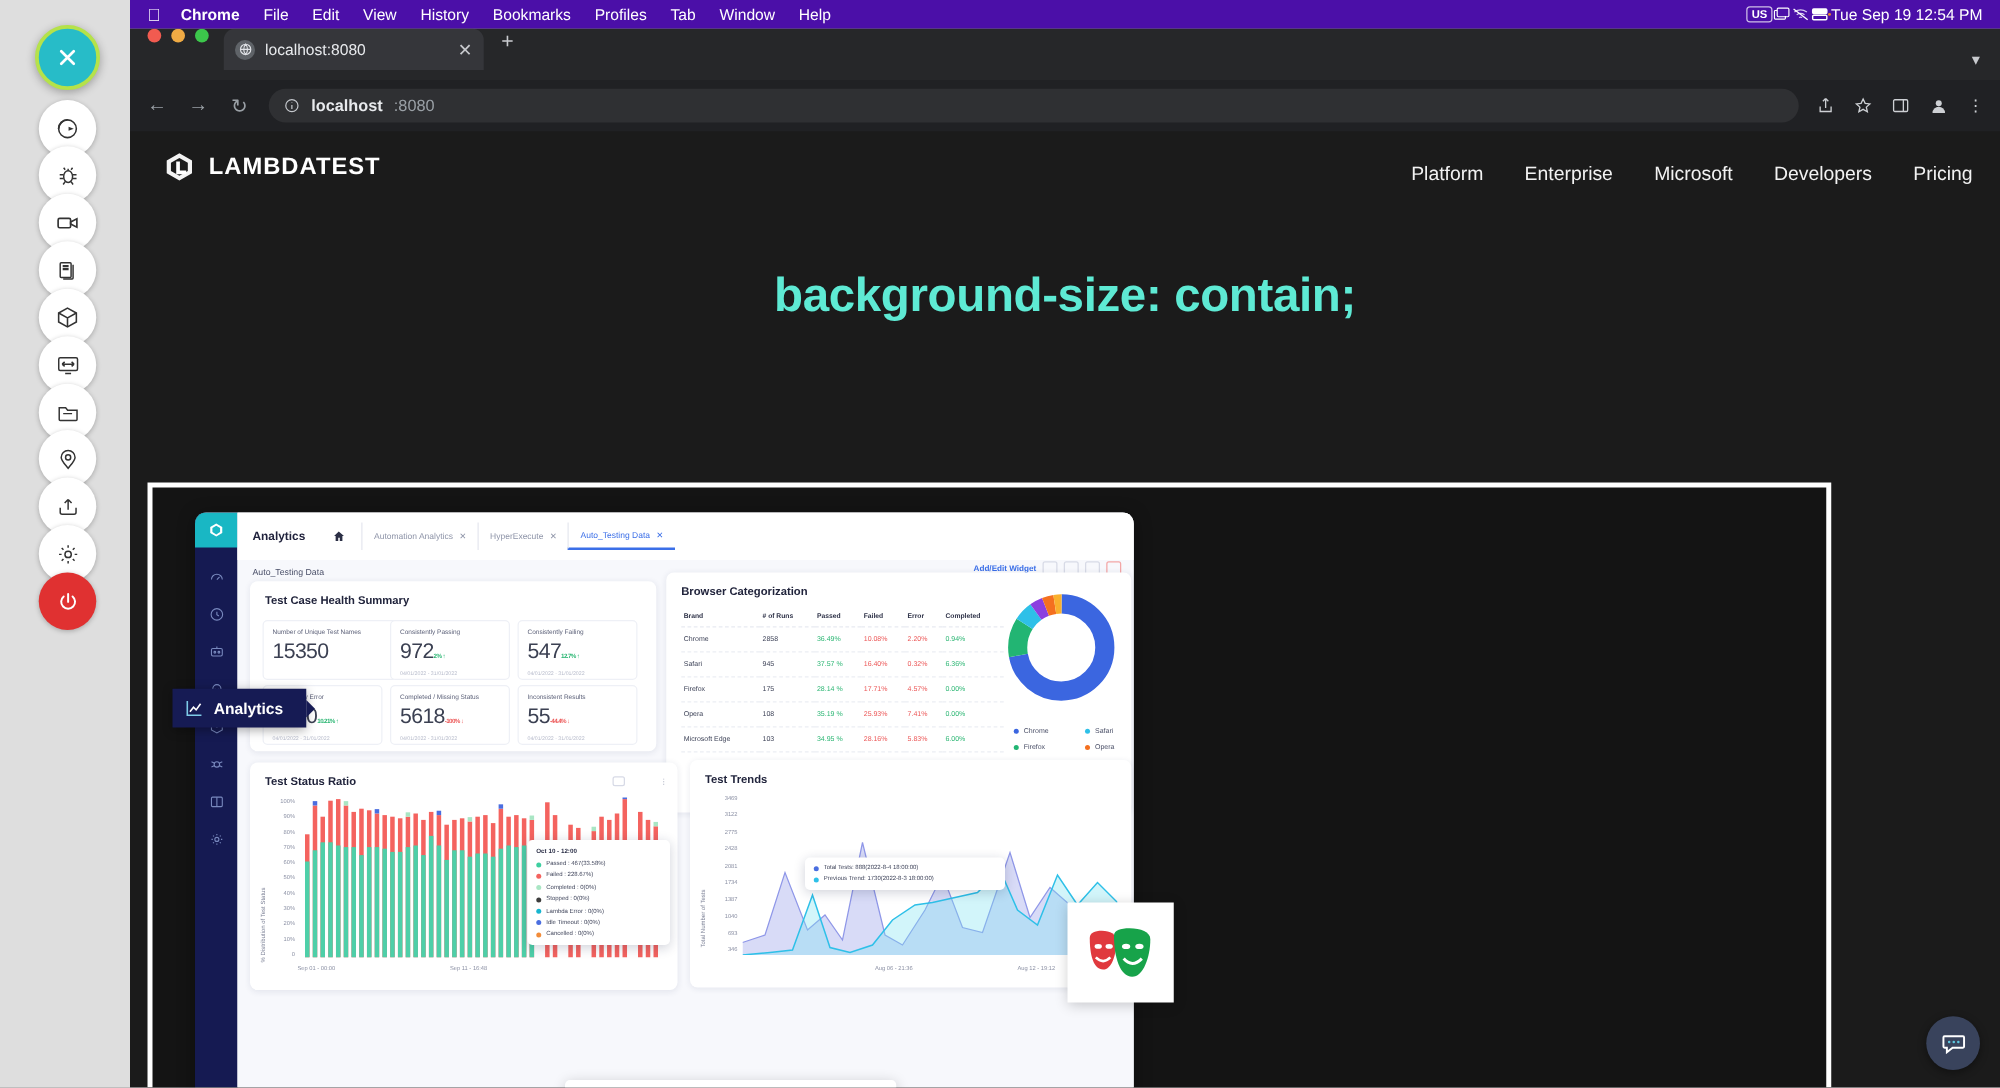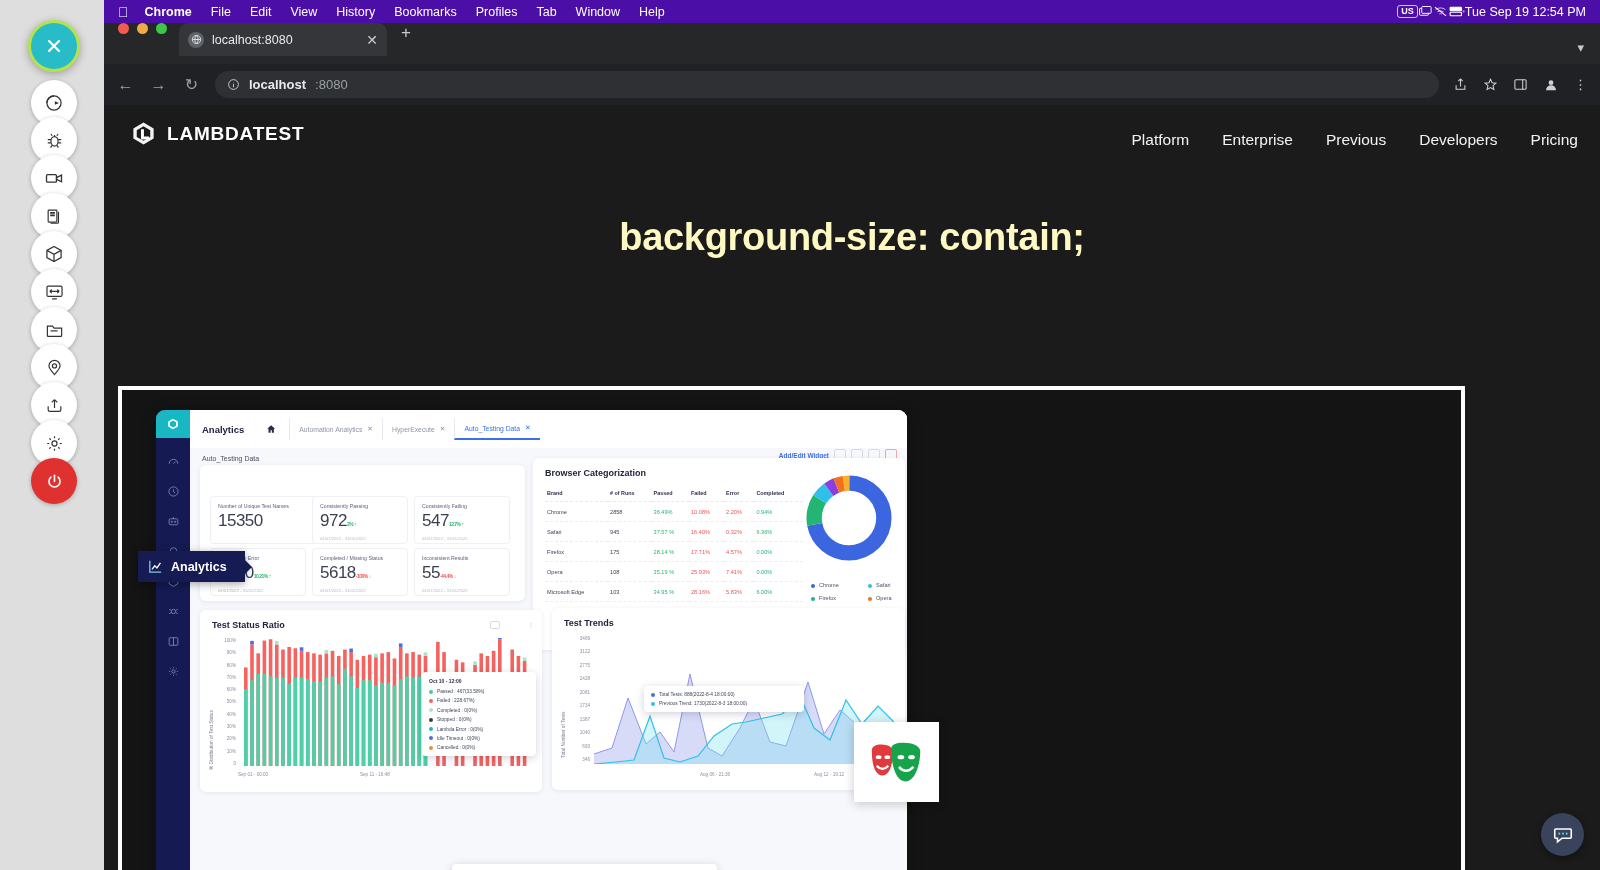--- a/index.html
+++ b/index.html
@@ -78,21 +78,21 @@
 
   
   .page { position: relative; width: 1496px; height: 765px; background: #1b1b1b; }
   .site-header { height: 57px; display: flex; align-items: center; padding: 0 10px 0 26px; }
   .logo { display: flex; align-items: center; gap: 10px; justify-content: flex-end; }
   .logo-text { color: #fff; font-size: 19px; font-weight: bold; letter-spacing: .8px; }
   .nav { margin-left: auto; display: flex; align-items: center; gap: 33px; padding-right: 12px; }
   .nav a { color: #f2f2f2; font-size: 15.5px; text-decoration: none; white-space: nowrap; margin-top: 12px; }
 
   .hero-title {
-    text-align: center; color: #fef9c3; font-size: 38px; font-weight: bold;
+    text-align: center; color: #5eead4; font-size: 38px; font-weight: bold;
     margin-top: 54px; letter-spacing: -.3px;
   }
 
   .demo-frame {
     position: absolute; left: 14px; top: 281px; width: 1347px; height: 527px;
     border: 4px solid #ffffff; background: #141414; overflow: hidden;
   }
   .demo-inner { position: absolute; inset: 0; }
 
   
@@ -346,21 +346,21 @@
         <div class="logo">
           <svg width="27" height="27" viewBox="0 0 32 32" fill="#fff">
             <path d="M16 3 L28 10 V22 L16 29 L4 22 V10 Z M16 7.5 L8 12 V20 L16 24.5 L24 20 V12 Z" opacity=".95"></path>
             <path d="M13 11 h3.5 v8.5 h6 V23 H13 Z"></path>
           </svg>
           <span class="logo-text">LAMBDATEST</span>
         </div>
         <nav class="nav">
           <a href="#">Platform</a>
           <a href="#">Enterprise</a>
-          <a href="#">Previous</a>
+          <a href="#">Microsoft</a>
           <a href="#">Developers</a>
           <a href="#">Pricing</a>
         </nav>
       </div>
 
       <h1 class="hero-title">background-size: contain;</h1>
 
       <div class="demo-frame">
         <div class="demo-inner">
 
@@ -435,20 +435,21 @@
                 <div class="widget-actions">
                   <span class="wa-label">Add/Edit Widget</span>
                   <span class="wa-box"></span>
                   <span class="wa-box"></span>
                   <span class="wa-box"></span>
                   <span class="wa-box red"></span>
                 </div>
               </div>
 
               <div class="card" style="left:10px;top:55px;width:325px;height:136px;">
+                <div class="card-title">Test Case Health Summary</div>
                 <div class="kpi" style="left:10px;top:31px;width:108px;height:48px;">
                   <div class="lab">Number of Unique Test Names</div>
                   <div class="val">15350</div>
                 </div>
                 <div class="kpi" style="left:112px;top:31px;width:96px;height:48px;">
                   <div class="lab">Consistently Passing</div>
                   <div class="val"><span>972</span><span class="delta up">2% ↑</span></div>
                   <div class="rng">04/01/2022 - 31/01/2022</div>
                 </div>
                 <div class="kpi" style="left:214px;top:31px;width:96px;height:48px;">

